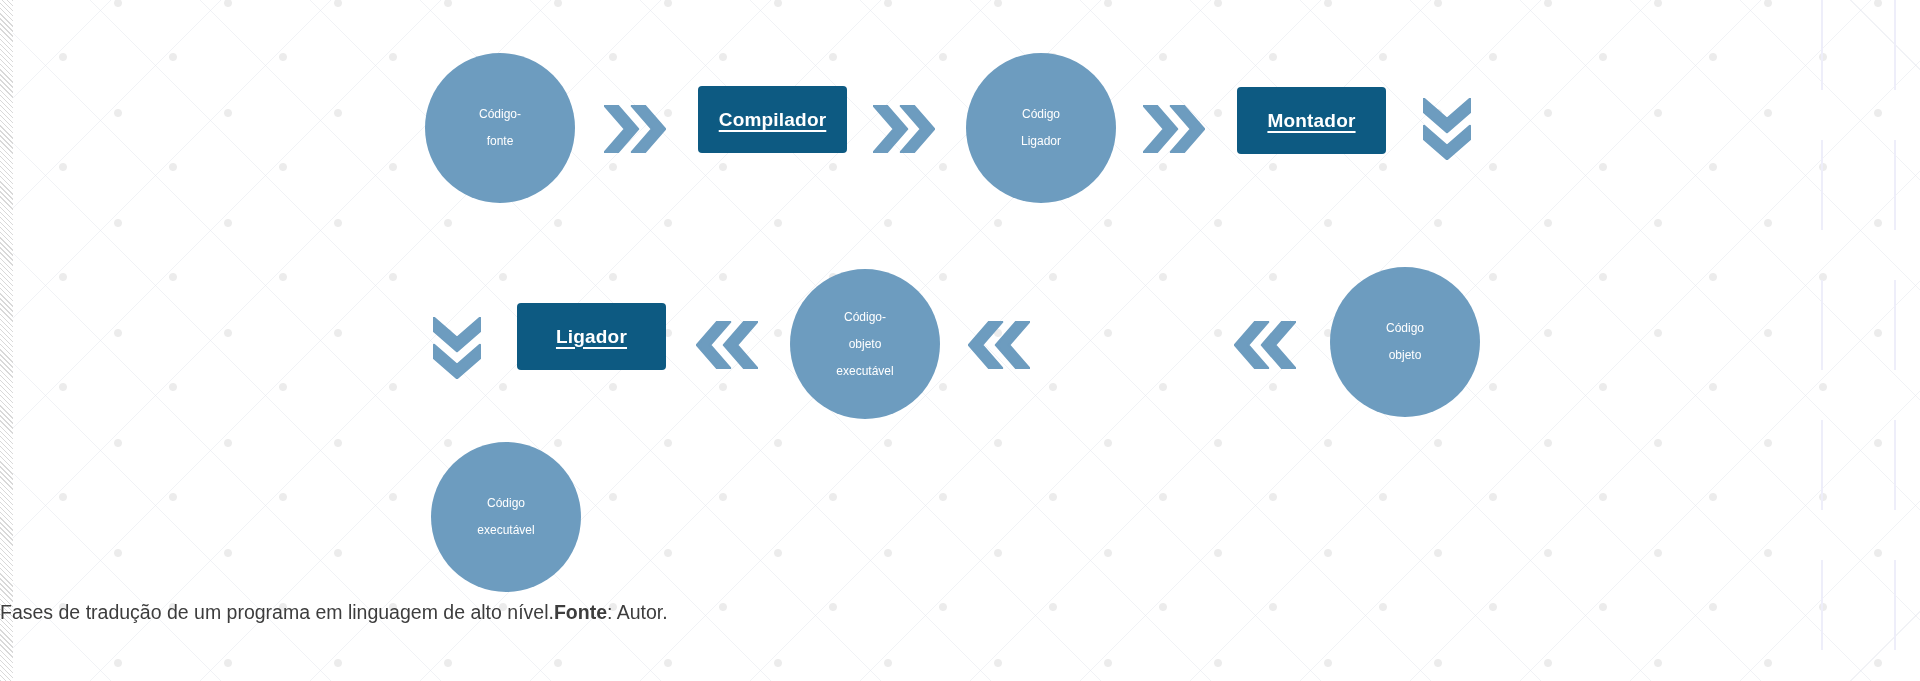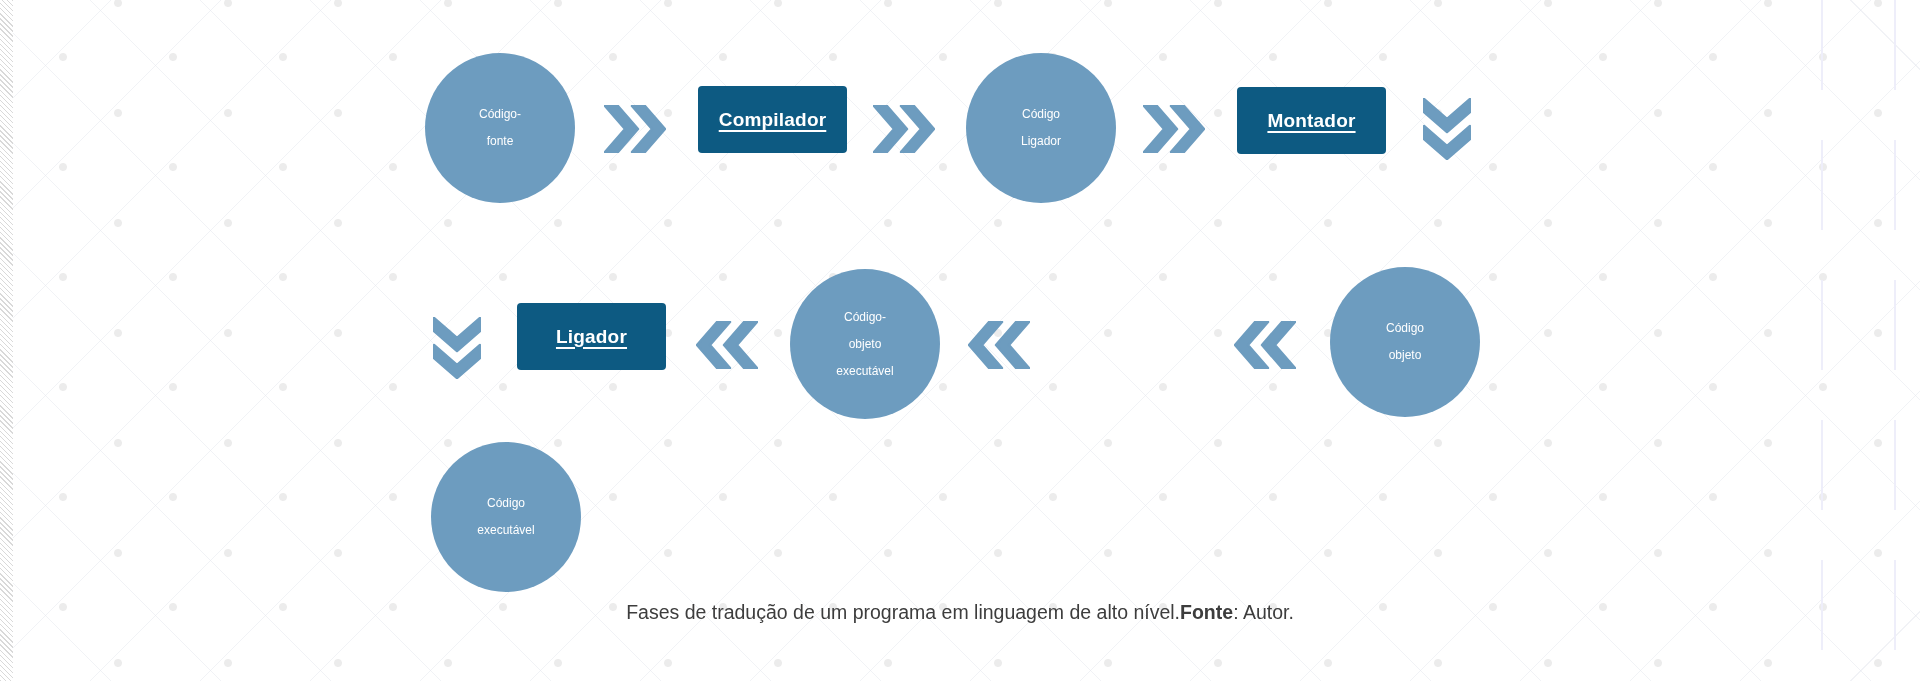--- a/index.html
+++ b/index.html
@@ -71,21 +71,20 @@
   .chev-down svg{ transform:rotate(90deg); }
   .chev path{
     fill:#6d9cbf;
     stroke:#6d9cbf;
     stroke-width:2.5;
     stroke-linejoin:round;
   }
   .caption{
     position:absolute;
     left:0; right:0; top:599px;
-    text-align:center;
     font-size:19.5px;
     line-height:26px;
     color:#3d3d3d;
   }
   .caption b{ font-weight:700; }
 </style>
 </head>
 <body>
 
 <div class="stage">

